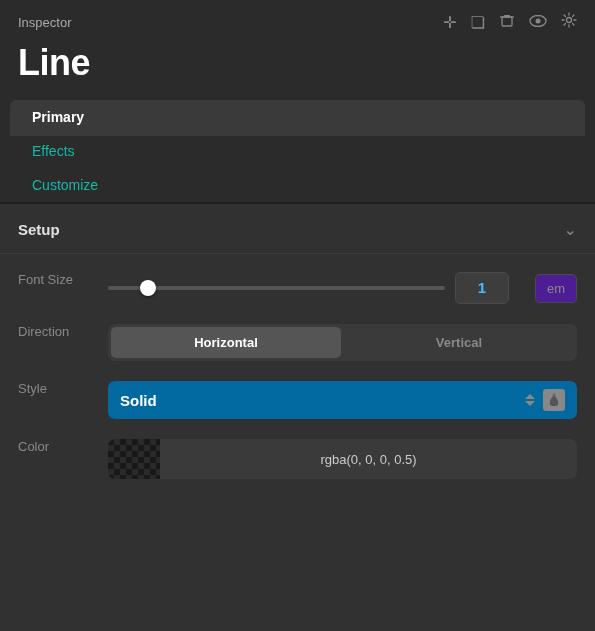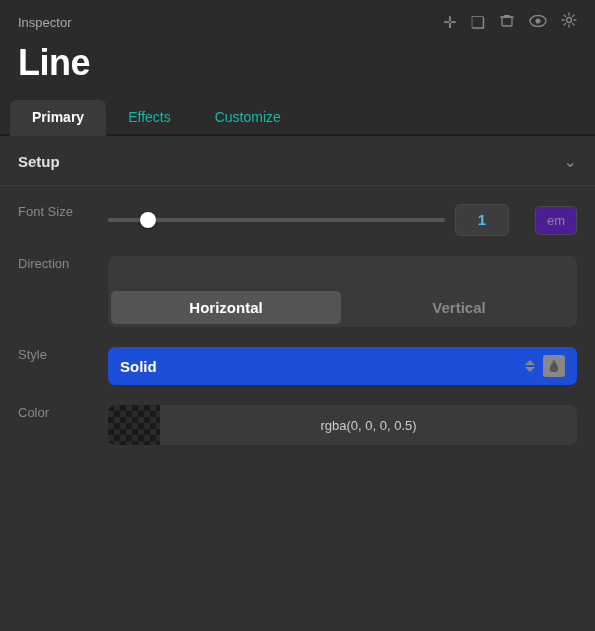--- a/index.html
+++ b/index.html
@@ -52,20 +52,21 @@
       color: #ffffff;
       letter-spacing: -0.5px;
     }
 
     
     .tabs-bar {
       display: flex;
       padding: 0 10px;
       border-bottom: 2px solid #1e1e1e;
       background: #2b2b2b;
+      flex-direction: column;
     }
     .tab {
       padding: 9px 22px;
       font-size: 14px;
       cursor: pointer;
       border-radius: 6px 6px 0 0;
       color: #14b8a6;
       font-weight: 400;
       border-bottom: 2px solid transparent;
       margin-bottom: -2px;
@@ -192,37 +193,36 @@
       background: #3a3a3a;
       border-radius: 7px;
       padding: 3px;
       gap: 3px;
       width: 100%;
     }
     .toggle-btn {
       flex: 1;
       padding: 8px 0;
       text-align: center;
-      font-size: 15px;
+      font-size: 13px;
       font-weight: 600;
       border-radius: 5px;
       cursor: pointer;
       color: #888;
-      margin-top: 32px;
     }
     .toggle-btn.active {
       background: #555;
       color: #ffffff;
     }
 
     
     .style-select {
       display: flex;
       align-items: center;
-      background: #1d4ed8;
+      background: #0369a1;
       border-radius: 7px;
       padding: 8px 12px;
       width: 100%;
       justify-content: space-between;
     }
     .style-select-label {
       font-size: 15px;
       font-weight: 700;
       color: #ffffff;
     }

